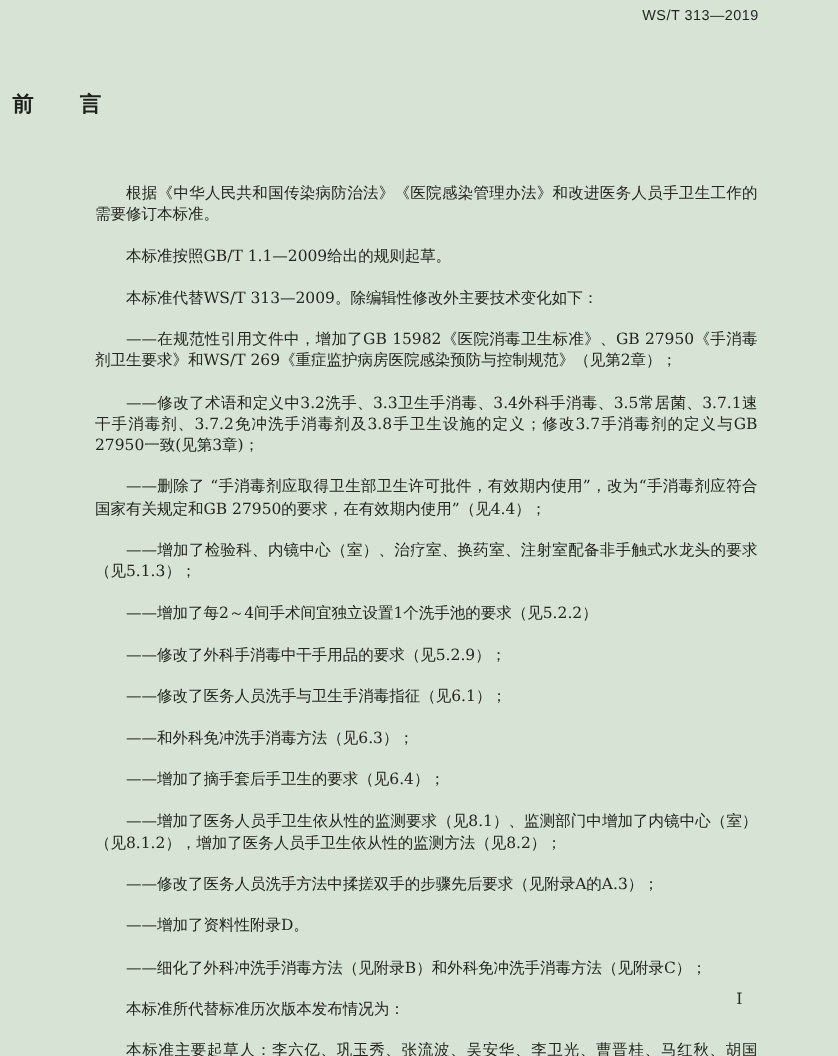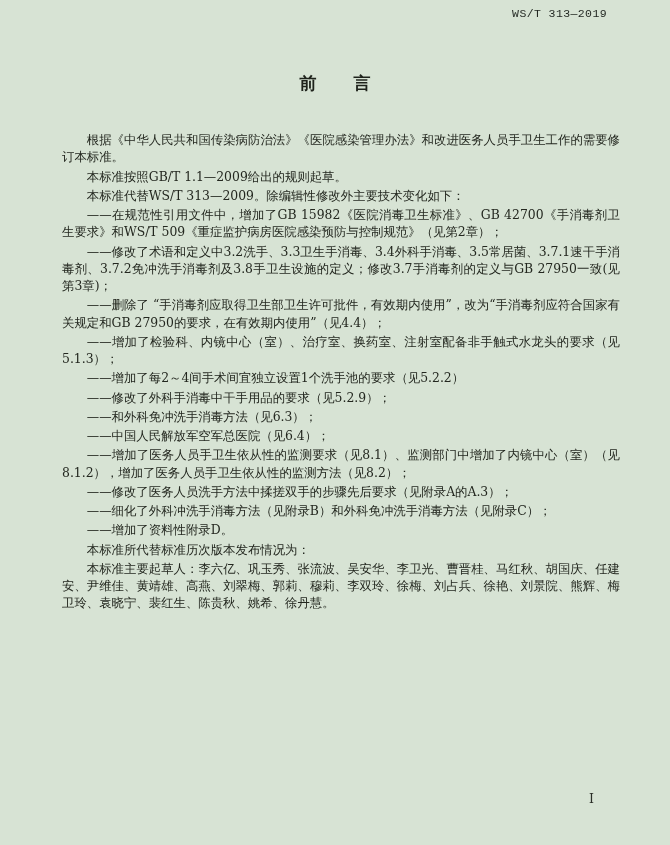--- a/index.html
+++ b/index.html
@@ -9,53 +9,53 @@
     background: #d7e3d4;
     position: relative;
     overflow: hidden;
     font-family: "DejaVu Serif", "Liberation Serif", serif;
     color: #23271f;
   }
   .doc-header {
     position: absolute;
     top: 7px;
     right: 63px;
-    font-family: Liberation Mono, monospace;
+    font-family: Liberation Sans, sans-serif;
     font-size: 11.5px;
     font-weight: 500;
     letter-spacing: 0.4px;
     color: #1f241f;
   }
   .doc-title {
     position: absolute;
     top: 72px;
     left: 0;
     width: 670px;
     margin: 0;
-    text-align: center;
+    text-align: left;
     font-size: 17px;
     font-weight: bold;
     letter-spacing: 10px;
     padding-left: 10px;
     box-sizing: border-box;
     color: #1e221b;
   }
   .doc-body {
     position: absolute;
     top: 129px;
     left: 60px;
     width: 562px;
     font-size: 12.4px;
     line-height: 17.25px;
     text-align: justify;
     text-justify: inter-ideograph;
     color: #23271f;
   }
   .doc-body p.para {
-    margin: 2px;
+    margin: 16px;
     padding: 0;
     text-indent: 2em;
   }
   .page-number {
     position: absolute;
     top: 791px;
     left: 589px;
     font-size: 12.5px;
     font-family: "DejaVu Serif", "Liberation Serif", serif;
     color: #2a2e27;
@@ -67,29 +67,30 @@
 <div class="doc-header">
   <span>WS/T 313—2019</span>
 </div>
 
 <h1 class="doc-title">前　言</h1>
 
 <div class="doc-body">
     <p class="para">根据《中华人民共和国传染病防治法》《医院感染管理办法》和改进医务人员手卫生工作的需要修订本标准。</p>
     <p class="para">本标准按照GB/T 1.1—2009给出的规则起草。</p>
     <p class="para">本标准代替WS/T 313—2009。除编辑性修改外主要技术变化如下：</p>
-    <p class="para">——在规范性引用文件中，增加了GB 15982《医院消毒卫生标准》、GB 42700《手消毒剂卫生要求》和WS/T 509《重症监护病房医院感染预防与控制规范》（见第2章）；</p>
+    <p class="para">——在规范性引用文件中，增加了GB 15982《医院消毒卫生标准》、GB 27950《手消毒剂卫生要求》和WS/T 269《重症监护病房医院感染预防与控制规范》（见第2章）；</p>
     <p class="para">——修改了术语和定义中3.2洗手、3.3卫生手消毒、3.4外科手消毒、3.5常居菌、3.7.1速干手消毒剂、3.7.2免冲洗手消毒剂及3.8手卫生设施的定义；修改3.7手消毒剂的定义与GB 27950一致(见第3章)；</p>
     <p class="para">——删除了 “手消毒剂应取得卫生部卫生许可批件，有效期内使用”，改为“手消毒剂应符合国家有关规定和GB 27950的要求，在有效期内使用”（见4.4）；</p>
     <p class="para">——增加了检验科、内镜中心（室）、治疗室、换药室、注射室配备非手触式水龙头的要求（见5.1.3）；</p>
     <p class="para">——增加了每2～4间手术间宜独立设置1个洗手池的要求（见5.2.2）</p>
     <p class="para">——修改了外科手消毒中干手用品的要求（见5.2.9）；</p>
+    <p class="para">——修改了医务人员洗手与卫生手消毒指征（见6.1）；</p>
     <p class="para">——和外科免冲洗手消毒方法（见6.3）；</p>
-    <p class="para">——中国人民解放军空军总医院（见6.4）；</p>
+    <p class="para">——增加了摘手套后手卫生的要求（见6.4）；</p>
     <p class="para">——增加了医务人员手卫生依从性的监测要求（见8.1）、监测部门中增加了内镜中心（室）（见8.1.2），增加了医务人员手卫生依从性的监测方法（见8.2）；</p>
     <p class="para">——修改了医务人员洗手方法中揉搓双手的步骤先后要求（见附录A的A.3）；</p>
+    <p class="para">——增加了资料性附录D。</p>
     <p class="para">——细化了外科冲洗手消毒方法（见附录B）和外科免冲洗手消毒方法（见附录C）；</p>
-    <p class="para">——增加了资料性附录D。</p>
     <p class="para">本标准所代替标准历次版本发布情况为：</p>
     <p class="para">本标准主要起草人：李六亿、巩玉秀、张流波、吴安华、李卫光、曹晋桂、马红秋、胡国庆、任建安、尹维佳、黄靖雄、高燕、刘翠梅、郭莉、穆莉、李双玲、徐梅、刘占兵、徐艳、刘景院、熊辉、梅卫玲、袁晓宁、裴红生、陈贵秋、姚希、徐丹慧。</p>
   </div>
 
 <div class="page-number">I</div>
 
 </body></html>

